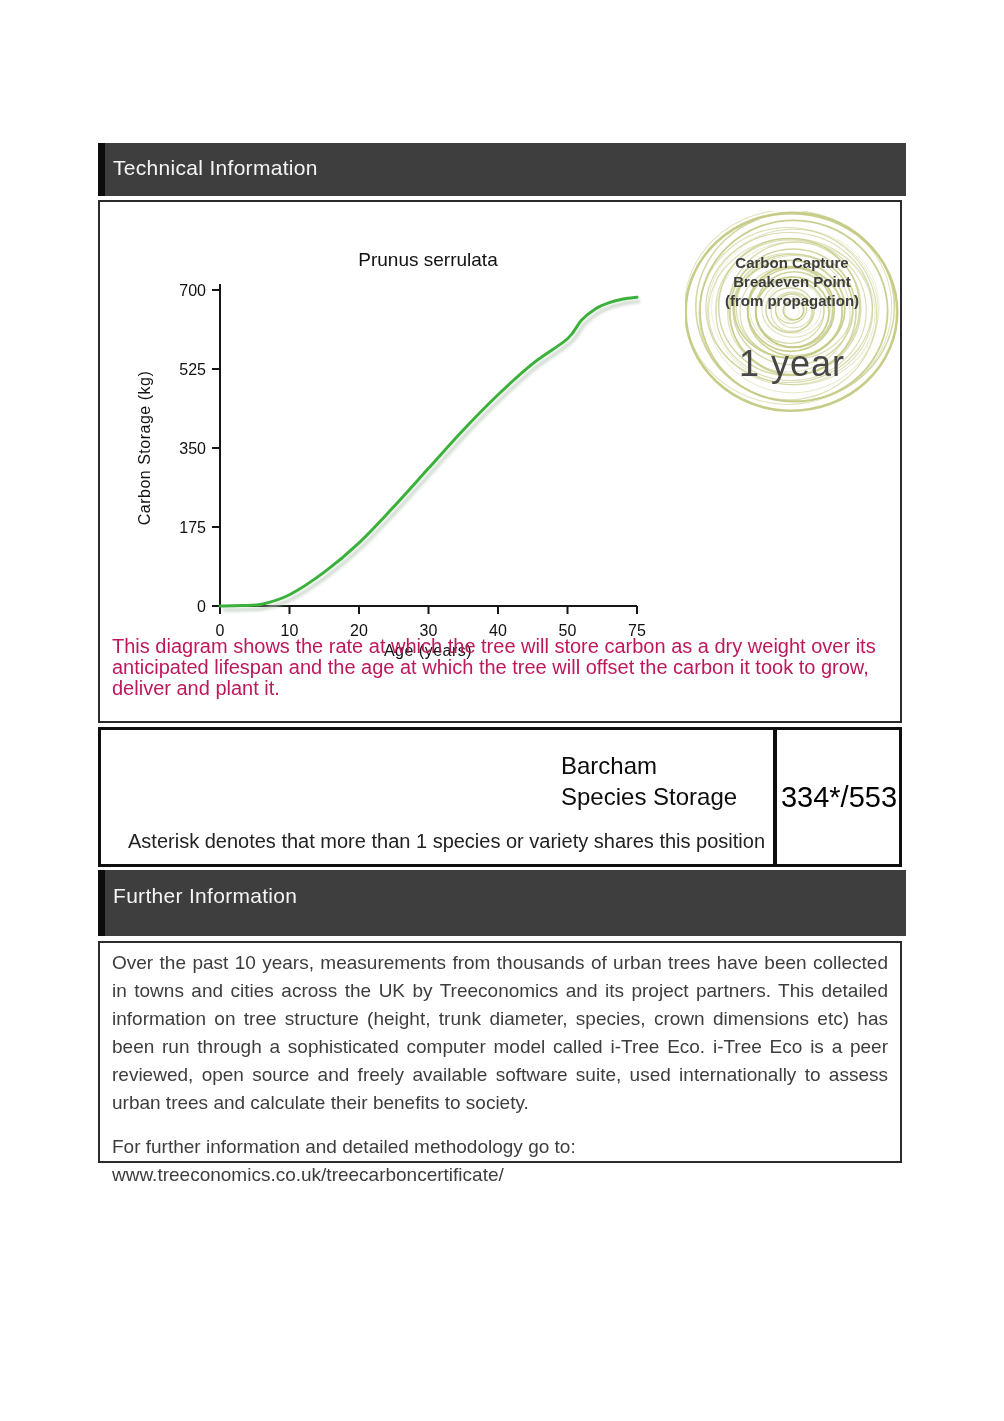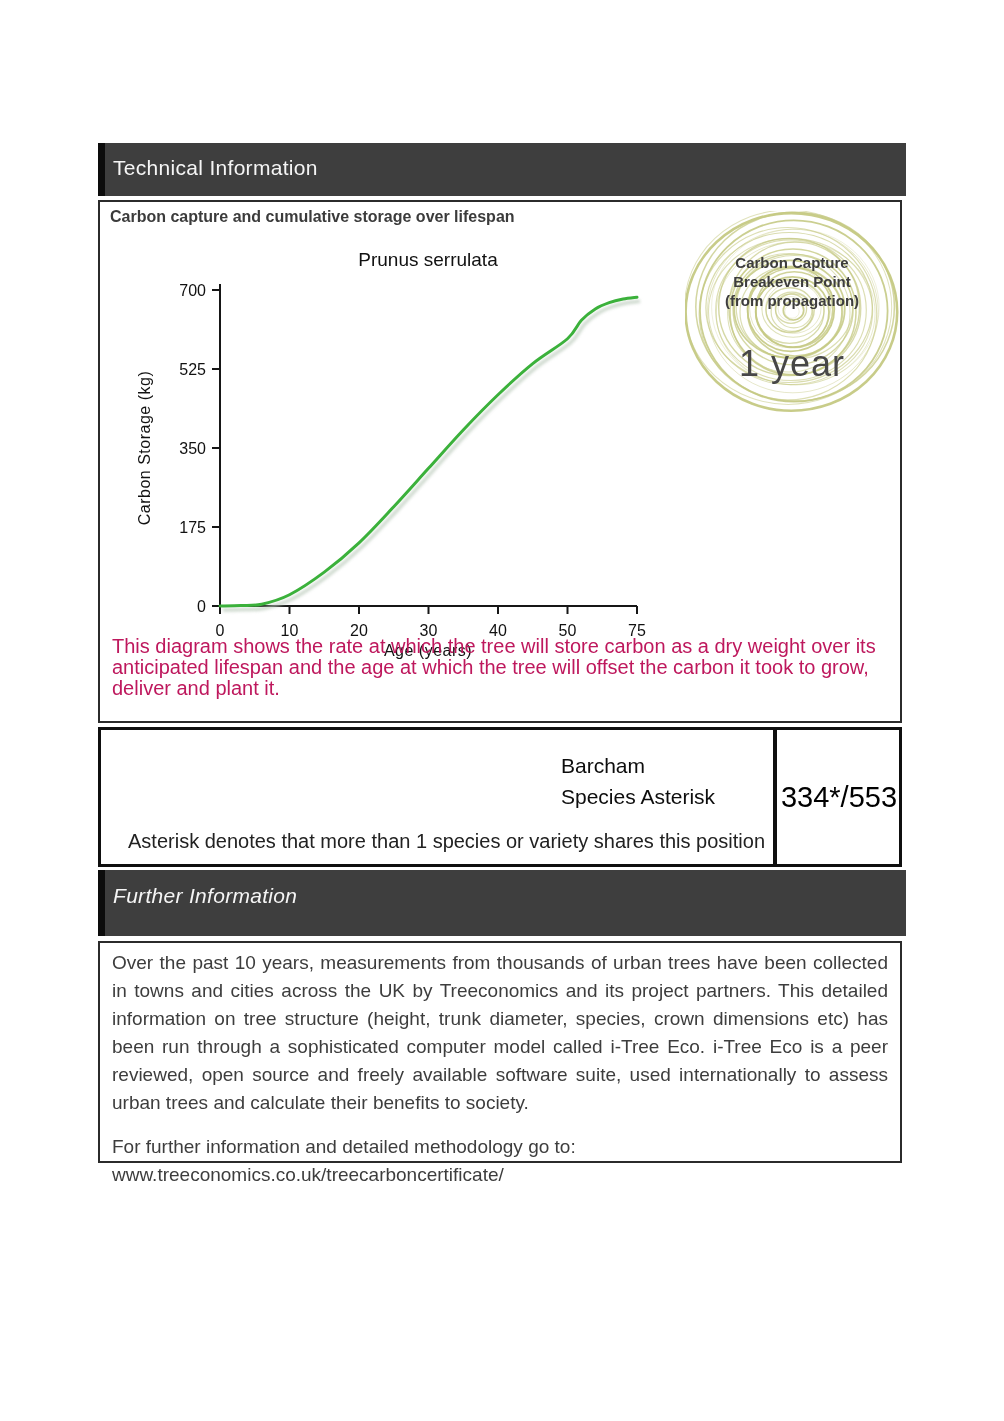--- a/index.html
+++ b/index.html
@@ -17,21 +17,21 @@
     background:#3e3e3e;
     border-left:7px solid #0c0c0c;
     color:#ffffff;
     box-sizing:content-box;
   }
   .bar-label{
     font-size:21px;letter-spacing:.3px;color:#f5f5f5;
   }
   .tech-bar{top:143px;height:53px;}
   .tech-bar .bar-label{display:block;padding:13px 0 0 8px;}
-  .further-bar{top:870px;height:66px;font-style:italic;}
+  .further-bar{top:870px;height:66px;}
   .further-bar .bar-label{display:block;padding:14px 0 0 8px;}
 
   .box{
     position:absolute;left:98px;width:804px;
     background:#ffffff;border:2px solid #2b2b2b;
     box-sizing:border-box;
   }
   .tech-box{top:200px;height:523px;}
   .subtitle{
     position:absolute;top:6px;left:10px;right:10px;
@@ -46,21 +46,21 @@
 
   .species-box{
     position:absolute;left:98px;top:727px;width:804px;height:140px;
     background:#fff;border:3px solid #0f0f0f;box-sizing:border-box;
   }
   .species-divider{
     position:absolute;left:672px;top:0;bottom:0;width:4px;background:#0f0f0f;
   }
   .ranking-label{
     position:absolute;left:460px;top:20px;
-    font-size:21px;line-height:31px;color:#0d0d0d;
+    font-size:24px;line-height:31px;color:#0d0d0d;
   }
   .ranking-note{
     position:absolute;left:12px;bottom:11px;width:652px;
     text-align:right;font-size:20px;color:#222;
   }
   .ranking-value{
     position:absolute;left:678px;right:0;top:0;bottom:0;
     display:flex;align-items:center;justify-content:center;
     font-size:29px;color:#000;
   }
@@ -84,21 +84,20 @@
 </head>
 <body>
 
 <div class="page">
 
   <div class="bar tech-bar">
     <span class="bar-label">Technical Information</span>
   </div>
 
   <div class="box tech-box">
-    <div class="subtitle">Carbon capture and cumulative storage over lifespan</div>
 
     <div class="chart-wrap">
       <svg id="chart-svg" width="522" height="420" viewBox="0 0 522 420">
         <defs>
           <filter id="softblur" x="-20%" y="-20%" width="140%" height="140%">
             <feGaussianBlur stdDeviation="1.6"></feGaussianBlur>
           </filter>
         </defs>
         <text class="chart-title" x="300" y="24" text-anchor="middle">Prunus serrulata</text>
         <text class="axis-title" x="22" y="206" text-anchor="middle" transform="rotate(-90 22 206)">Carbon Storage (kg)</text>
@@ -181,21 +180,21 @@
       </svg>
     </div>
 
     <div class="tech-desc">This diagram shows the rate at which the tree will store carbon as a dry weight over its anticipated lifespan and the age at which the tree will offset the carbon it took to grow, deliver and plant it.</div>
   </div>
 
   <div class="species-box">
     <div class="species-divider"></div>
     <div class="ranking-label">
       <div>Barcham</div>
-      <div>Species Asterisk</div>
+      <div>Species Storage</div>
     </div>
     <div class="ranking-note">Asterisk denotes that more than 1 species or variety shares this position</div>
     <div class="ranking-value">334*/553</div>
   </div>
 
   <div class="bar further-bar">
     <span class="bar-label">Further Information</span>
   </div>
 
   <div class="box further-box">

